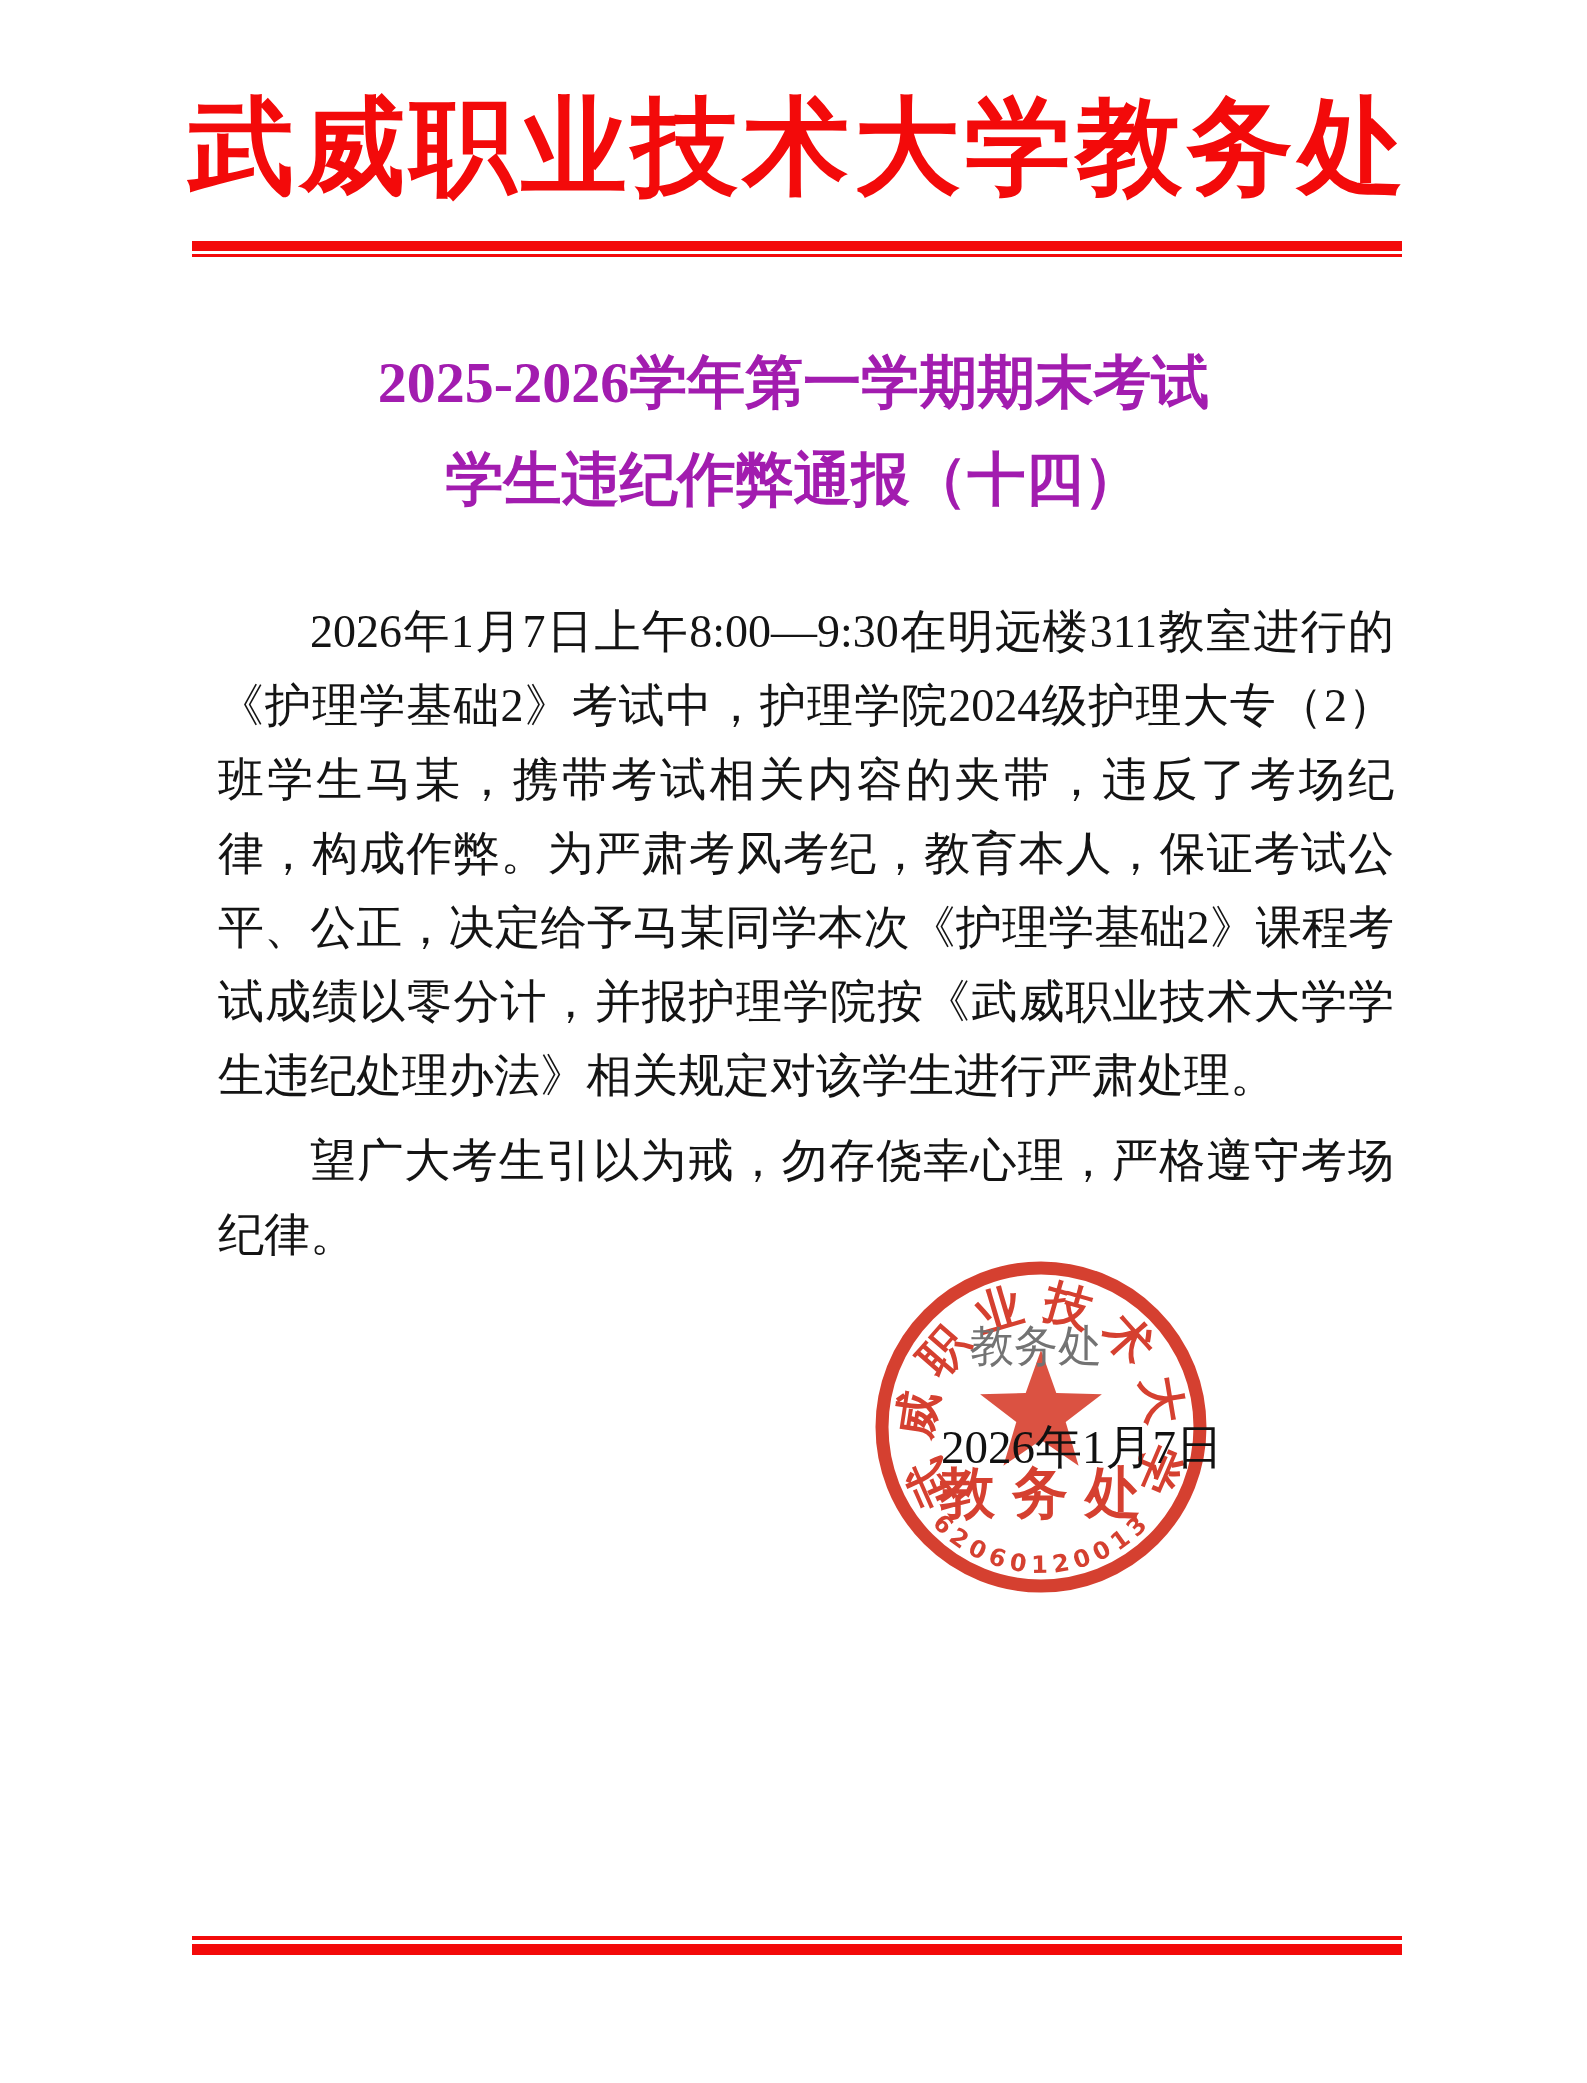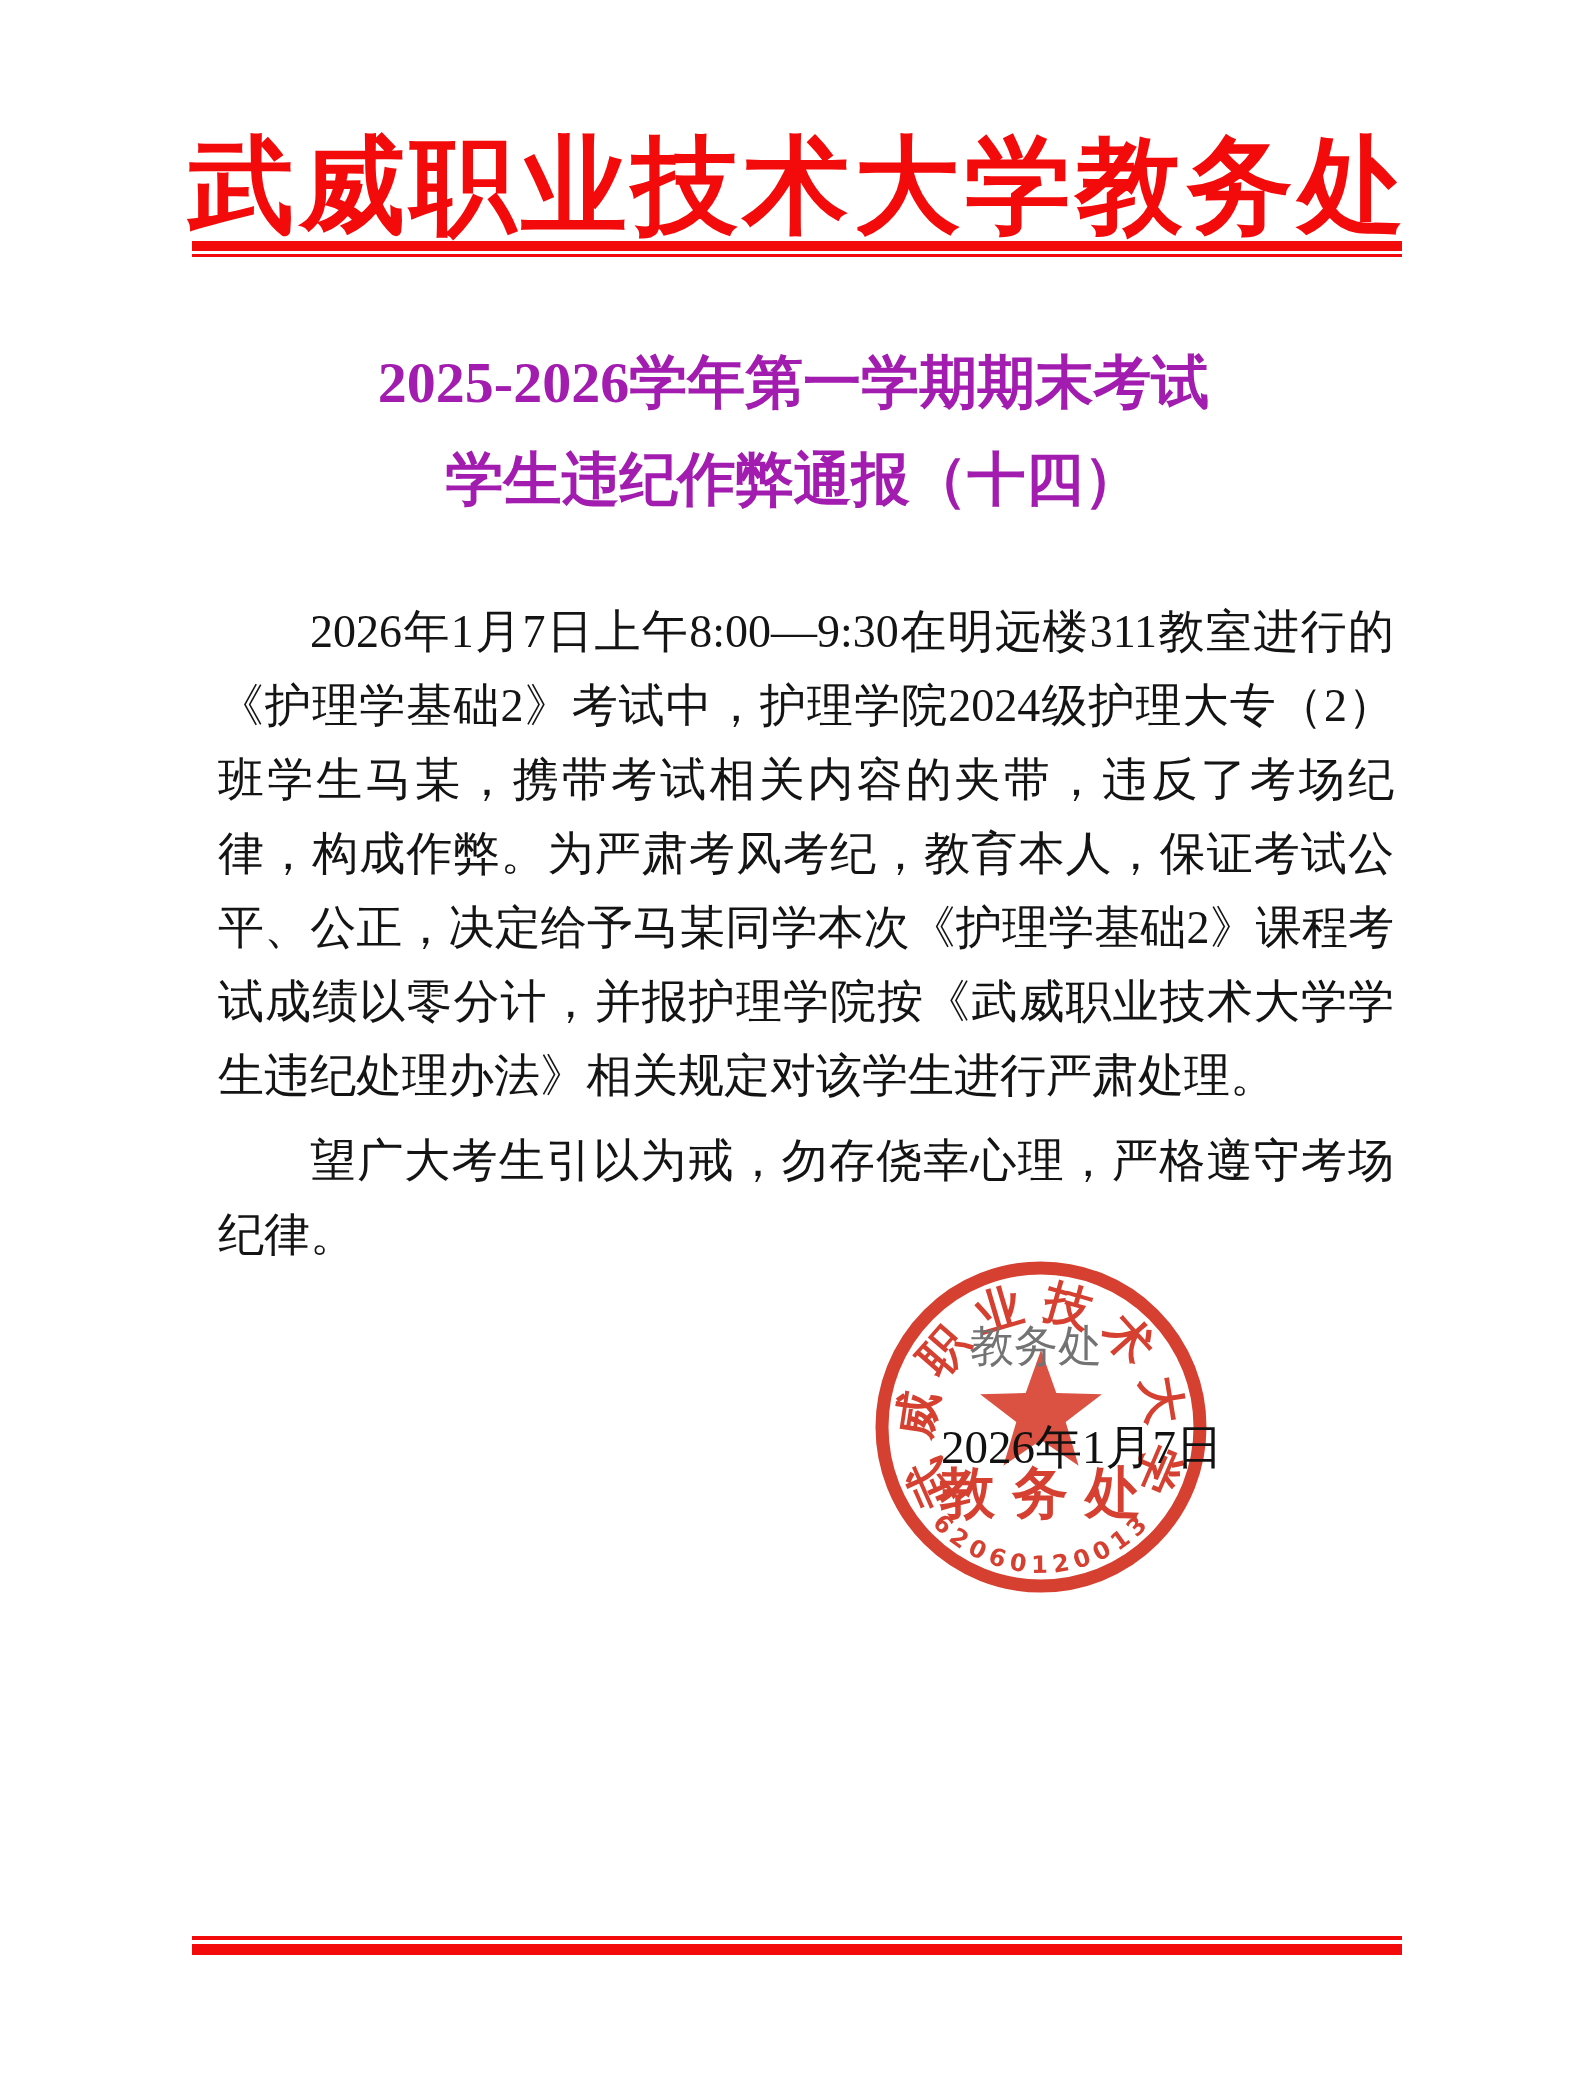--- a/index.html
+++ b/index.html
@@ -16,21 +16,21 @@
     background:#ffffff;
     overflow:hidden;
     font-family:"Liberation Serif","DejaVu Serif",serif;
     color:var(--ink);
   }
   
   .org-name{
     position:absolute;top:82px;left:188px;width:1214px;
     text-align:center;white-space:nowrap;
     font-size:106px;font-weight:bold;color:var(--red);
-    letter-spacing:5px;line-height:1.25;margin-top:39px;
+    letter-spacing:5px;line-height:1.25;
   }
   .rule{position:absolute;left:192px;width:1210px;background:var(--red);}
   .rule-top-thick{top:241px;height:10px;}
   .rule-top-thin{top:254px;height:3px;}
   .rule-bottom-thin{top:1936px;height:4px;}
   .rule-bottom-thick{top:1944px;height:11px;}
   
   .doc-title{
     position:absolute;top:334px;left:0;width:100%;
     text-align:center;font-weight:bold;color:#a21caf;

